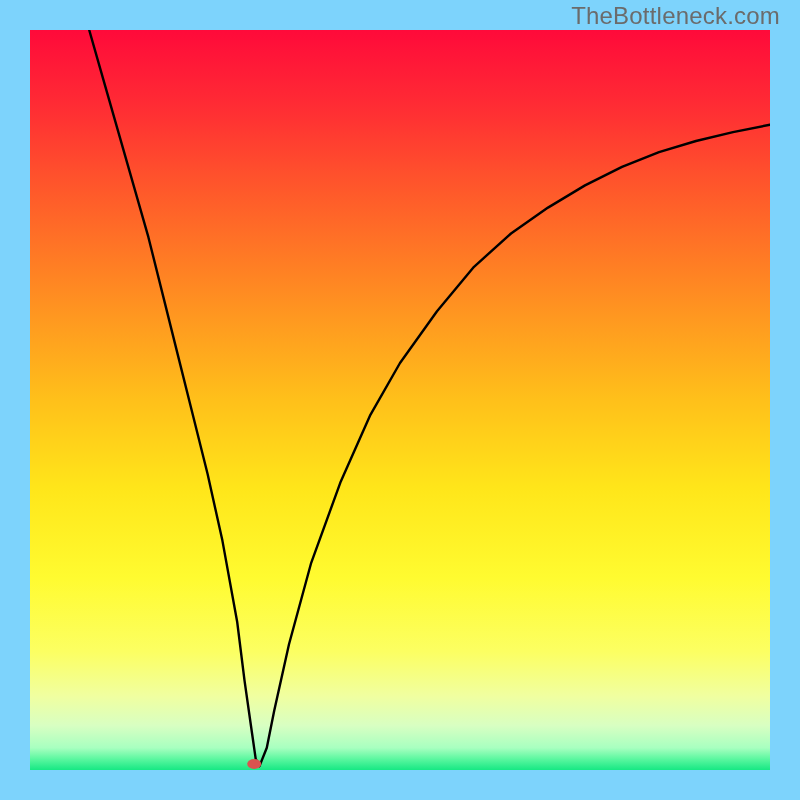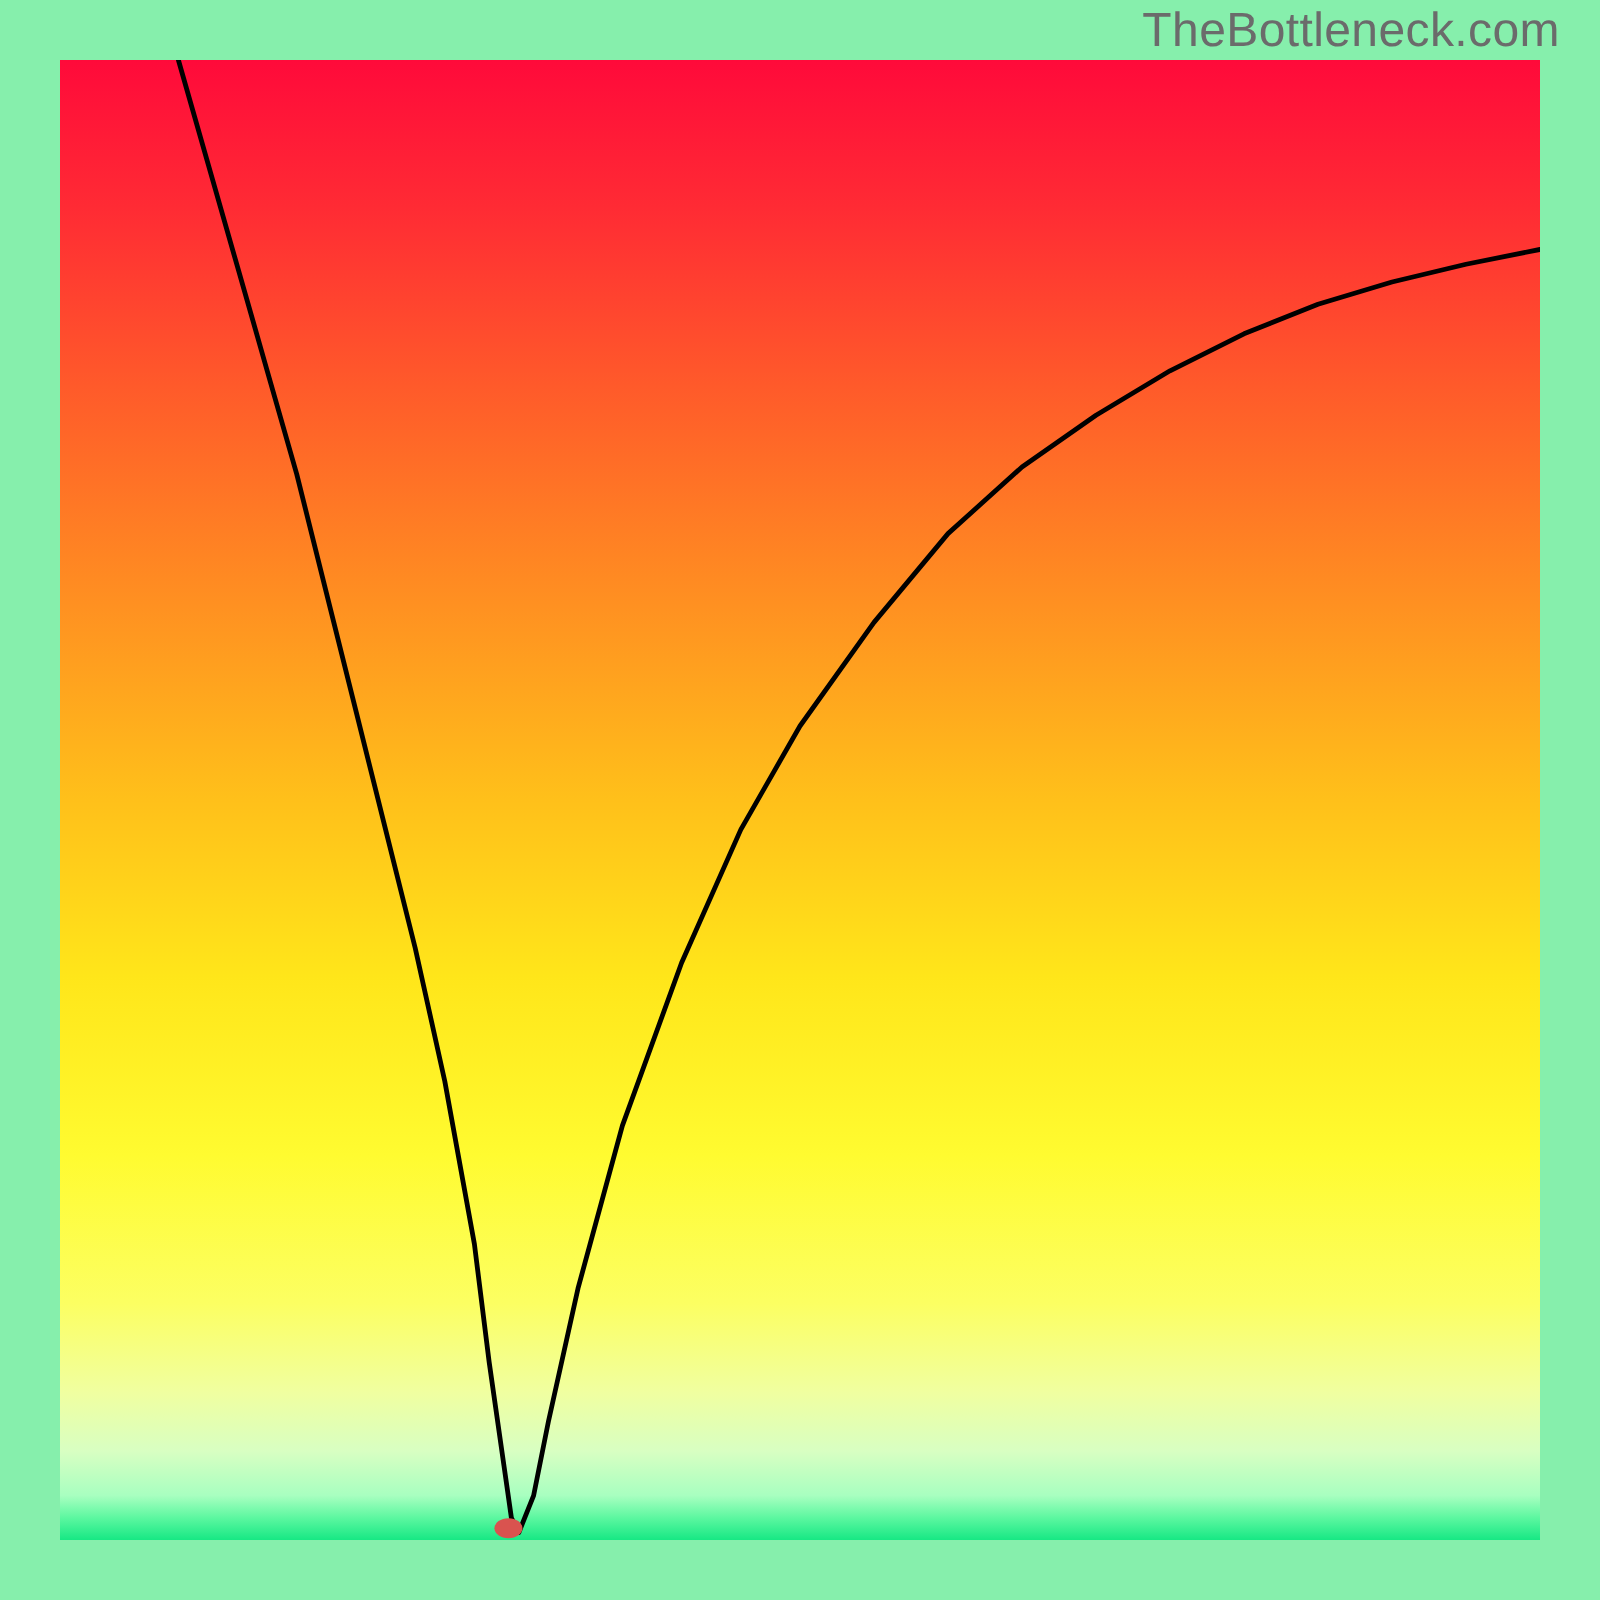--- a/index.html
+++ b/index.html
@@ -8,21 +8,21 @@
     width: 800px;
     height: 800px;
     background: #000;
     overflow: hidden;
     font-family: Arial, Helvetica, sans-serif;
   }
   .frame {
     position: relative;
     width: 800px;
     height: 800px;
-    background: #86efac;
+    background: #7dd3fc;
   }
   .watermark {
     position: absolute;
     top: 2px;
     right: 20px;
     color: #6b6b6b;
     font-size: 24px;
     font-weight: 500;
     letter-spacing: 0.2px;
     z-index: 5;

